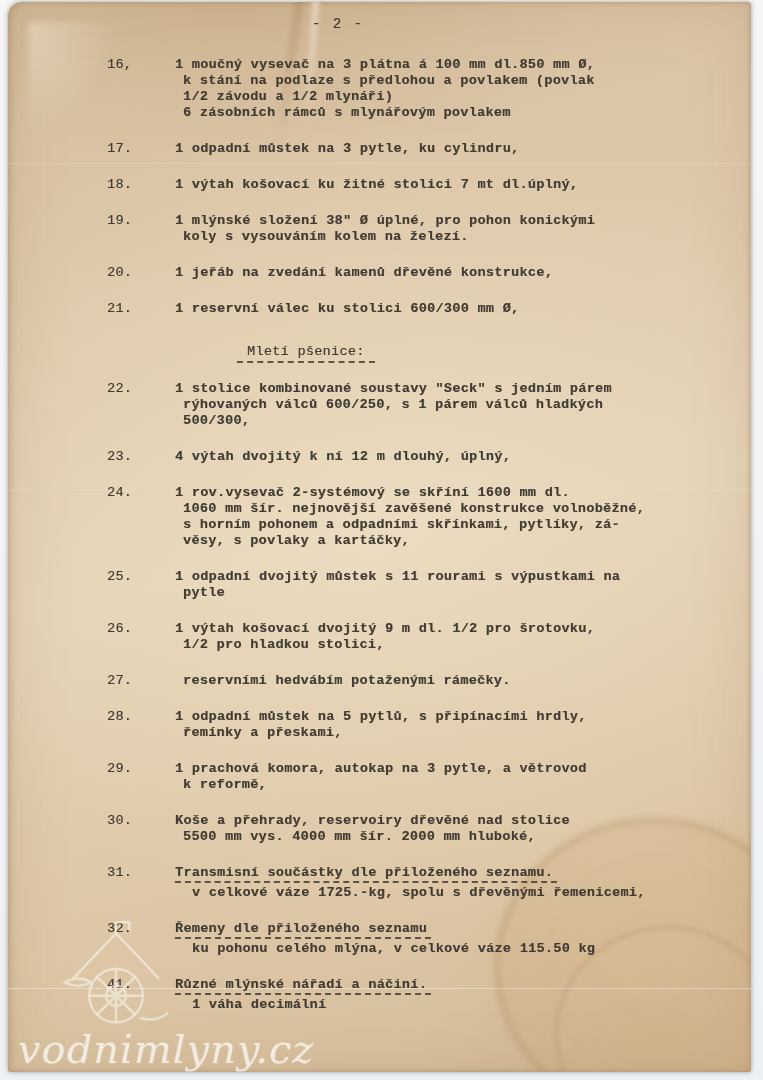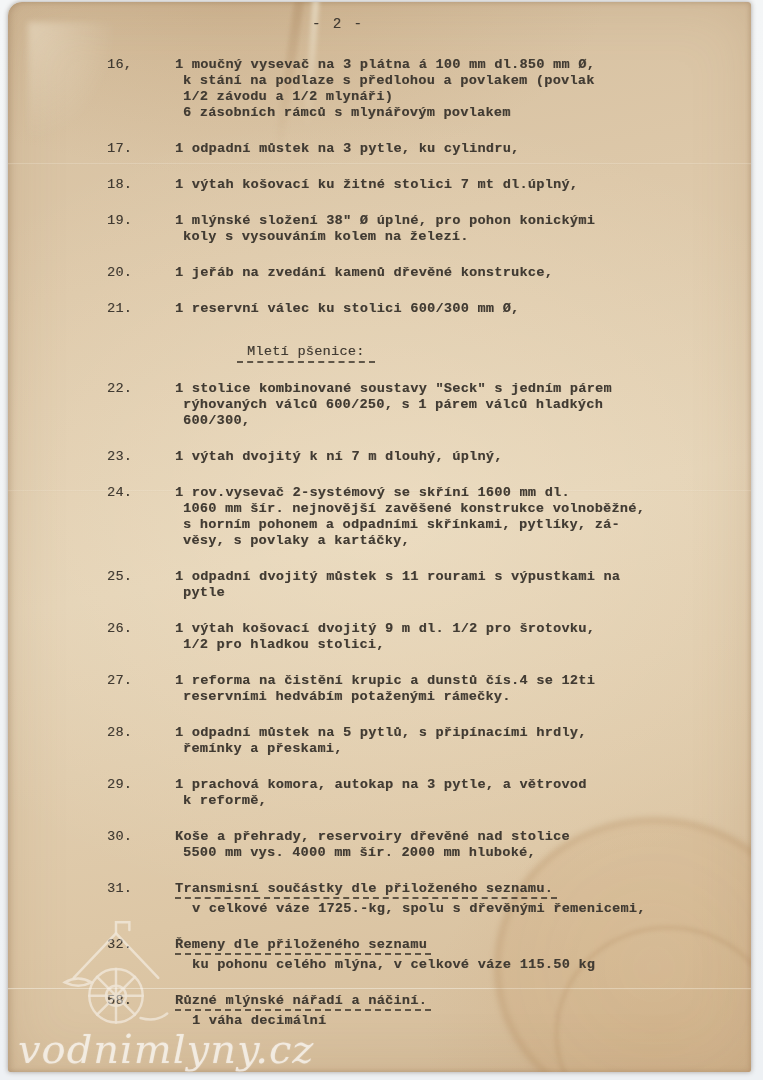--- a/index.html
+++ b/index.html
@@ -124,27 +124,27 @@
             <div class="item-body">
               <div class="item-line">1 reservní válec ku stolici 600/300 mm Ø,</div>
             </div>
           </div>
           <div class="section-heading"><span class="u">Mletí pšenice:</span></div>
           <div class="item-row">
             <div class="item-num">22.</div>
             <div class="item-body">
               <div class="item-line">1 stolice kombinované soustavy "Seck" s jedním párem</div>
               <div class="item-line cont">rýhovaných válců 600/250, s 1 párem válců hladkých</div>
-              <div class="item-line cont">600/300,</div>
+              <div class="item-line cont">500/300,</div>
             </div>
           </div>
           <div class="item-row">
             <div class="item-num">23.</div>
             <div class="item-body">
-              <div class="item-line">1 výtah dvojitý k ní 7 m dlouhý, úplný,</div>
+              <div class="item-line">4 výtah dvojitý k ní 12 m dlouhý, úplný,</div>
             </div>
           </div>
           <div class="item-row">
             <div class="item-num">24.</div>
             <div class="item-body">
               <div class="item-line">1 rov.vysevač 2-systémový se skříní 1600 mm dl.</div>
               <div class="item-line cont">1060 mm šír. nejnovější zavěšené konstrukce volnoběžné,</div>
               <div class="item-line cont">s horním pohonem a odpadními skřínkami, pytlíky, zá-</div>
               <div class="item-line cont">věsy, s povlaky a kartáčky,</div>
             </div>
@@ -159,21 +159,20 @@
           <div class="item-row">
             <div class="item-num">26.</div>
             <div class="item-body">
               <div class="item-line">1 výtah košovací dvojitý 9 m dl. 1/2 pro šrotovku,</div>
               <div class="item-line cont">1/2 pro hladkou stolici,</div>
             </div>
           </div>
           <div class="item-row">
             <div class="item-num">27.</div>
             <div class="item-body">
-              <div class="item-line">1 reforma na čistění krupic a dunstů čís.4 se 12ti</div>
               <div class="item-line cont">reservními hedvábím potaženými rámečky.</div>
             </div>
           </div>
           <div class="item-row">
             <div class="item-num">28.</div>
             <div class="item-body">
               <div class="item-line">1 odpadní můstek na 5 pytlů, s připínacími hrdly,</div>
               <div class="item-line cont">řemínky a přeskami,</div>
             </div>
           </div>
@@ -199,21 +198,21 @@
             </div>
           </div>
           <div class="item-row">
             <div class="item-num">32.</div>
             <div class="item-body">
               <div class="item-line"><span class="u">Řemeny dle přiloženého seznamu</span></div>
               <div class="item-line detail">ku pohonu celého mlýna, v celkové váze 115.50 kg</div>
             </div>
           </div>
           <div class="item-row">
-            <div class="item-num">58.</div>
+            <div class="item-num">41.</div>
             <div class="item-body">
               <div class="item-line"><span class="u">Různé mlýnské nářadí a náčiní.</span></div>
               <div class="item-line detail">1 váha decimální</div>
             </div>
           </div>
         </div>
     </div>
 
     <svg class="wm-logo" width="112" height="118" viewBox="0 0 100 106" fill="none" stroke="rgba(255,255,255,0.85)" stroke-width="2.2" stroke-linecap="round">
       <path d="M12 52 L50 12 L88 52"></path>

